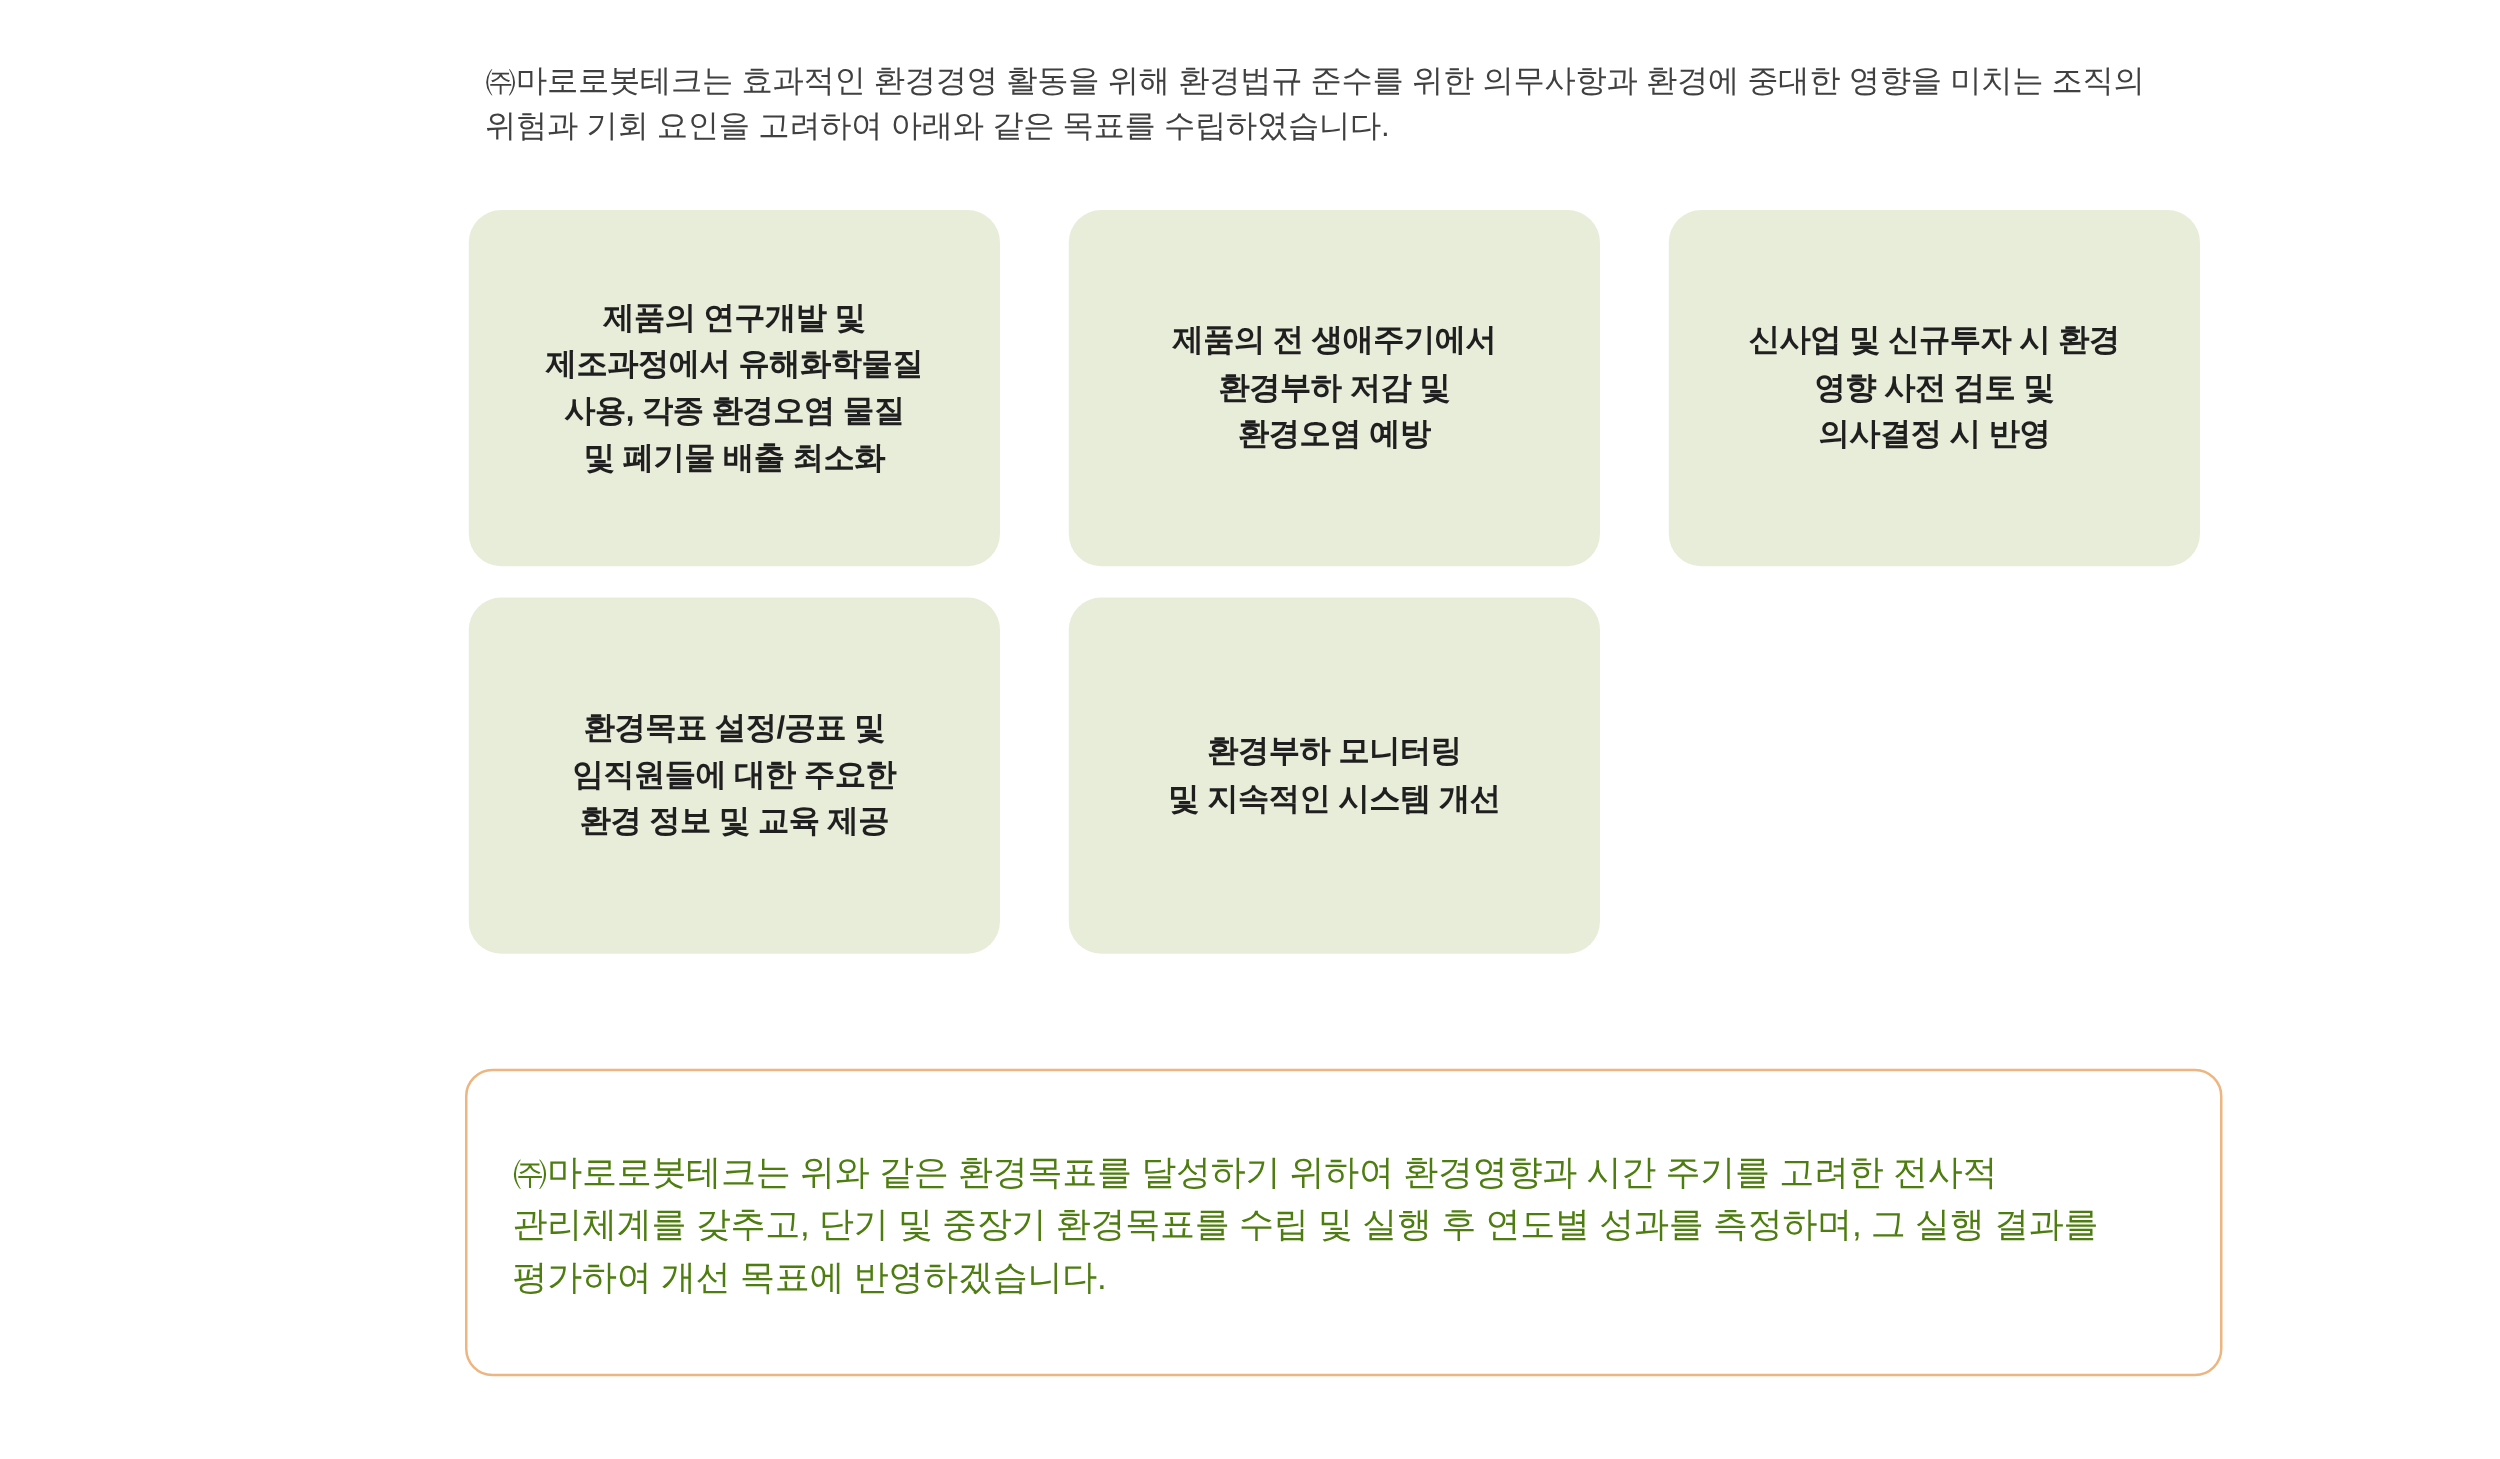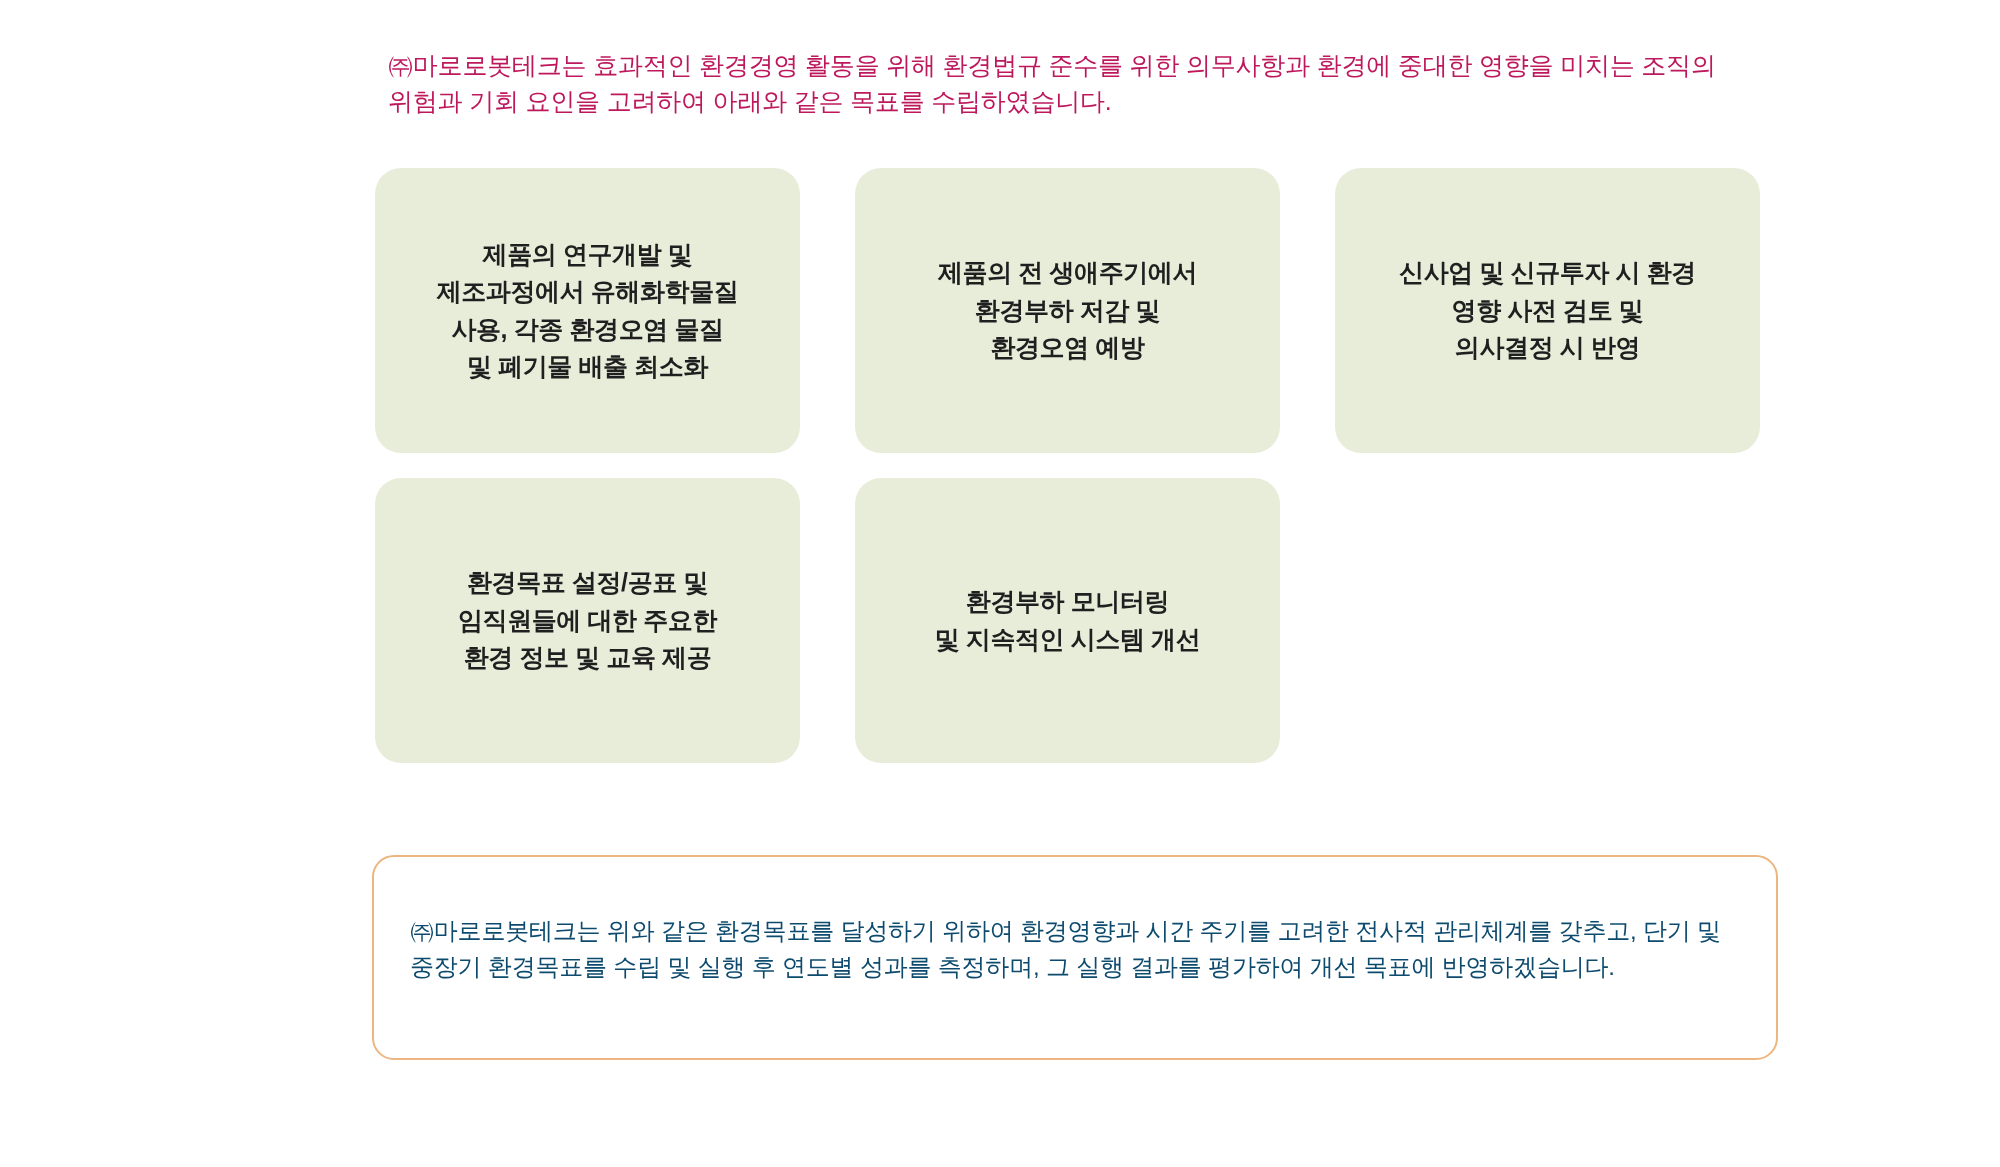--- a/index.html
+++ b/index.html
@@ -21,21 +21,21 @@
     box-sizing: border-box;
     padding: 0;
   }
   .intro {
     position: absolute;
     left: 388px;
     top: 22px;
     width: 1400px;
     font-size: 25px;
     line-height: 1.45;
-    color: #be185d;
+    color: #404040;
     letter-spacing: -0.2px;
     word-break: keep-all;
   }
   .goal-grid {
     position: absolute;
     left: 375px;
     top: 168px;
     width: 1400px;
     display: grid;
     grid-template-columns: 425px 425px 425px;
@@ -67,23 +67,23 @@
     left: 372px;
     top: 855px;
     width: 1406px;
     min-height: 205px;
     box-sizing: border-box;
     border: 2.5px solid #edb57f;
     border-radius: 22px;
     padding: 32px 36px 28px 36px;
   }
   .note-text {
-    font-size: 24px;
+    font-size: 28px;
     line-height: 1.5;
-    color: #0c4a6e;
+    color: #4d7c0f;
     letter-spacing: -0.2px;
     word-break: keep-all;
   }
 </style>
 </head>
 <body>
 
 <div class="page">
 
   <p class="intro">㈜마로로봇테크는 효과적인 환경경영 활동을 위해 환경법규 준수를 위한 의무사항과 환경에 중대한 영향을 미치는 조직의 위험과 기회 요인을 고려하여 아래와 같은 목표를 수립하였습니다.</p>

